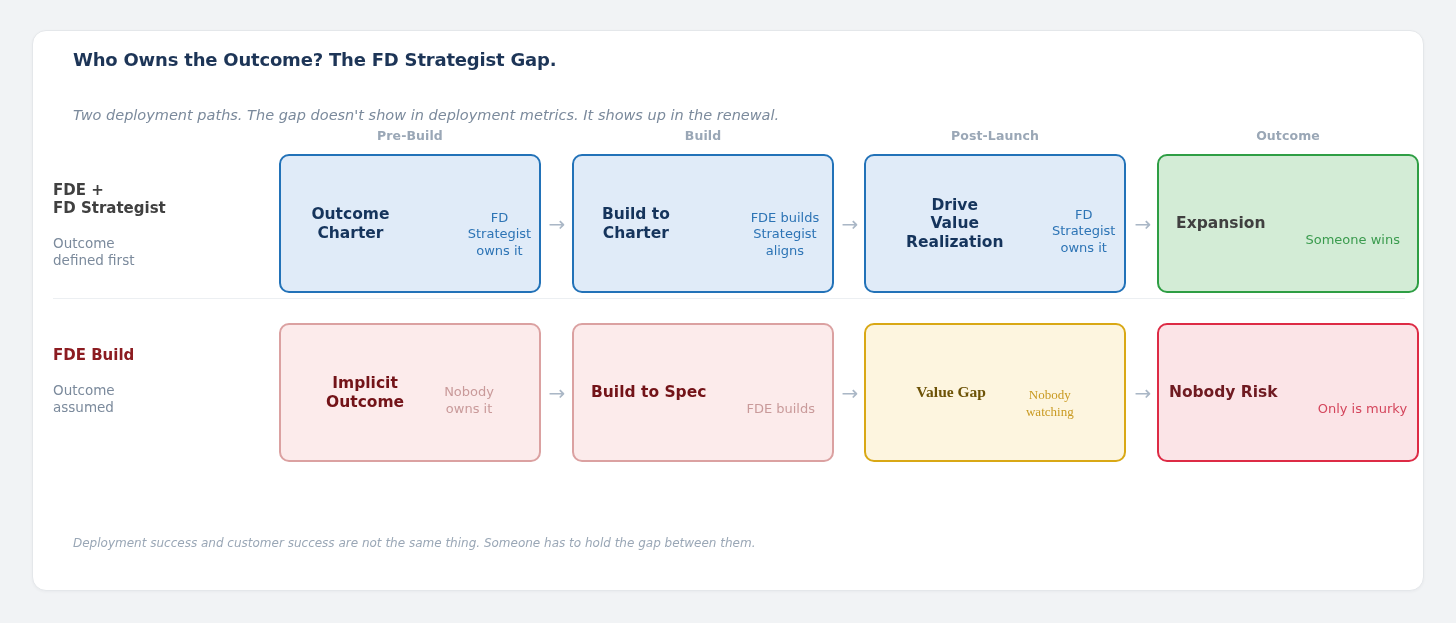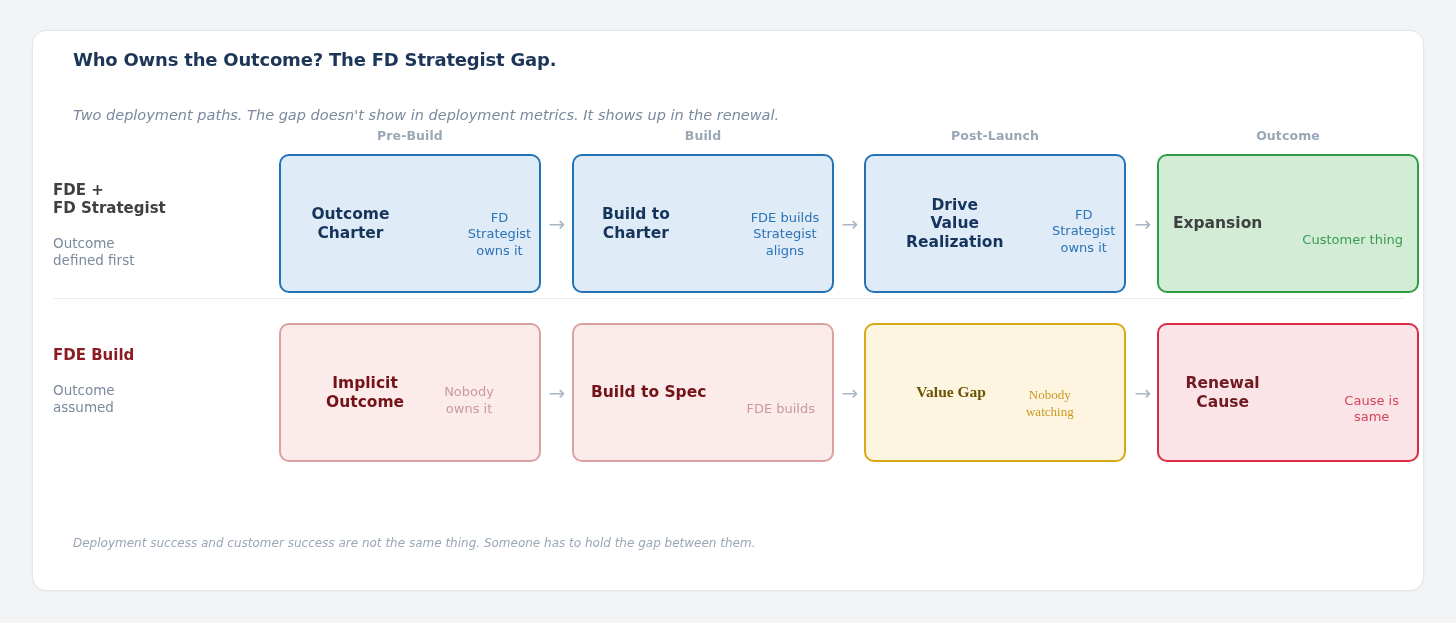--- a/index.html
+++ b/index.html
@@ -212,21 +212,21 @@
       <div class="node blue" style="left:831px; top:123px; width:262px; height:139px;padding-left:40px;">
         <div class="n-title">Drive Value
 Realization</div>
         <div class="n-sub" style="margin-top:16px;">FD Strategist
 owns it</div>
       </div>
       <div class="arrow" style="left:1096px; top:183px;">→</div>
 
       <div class="node green" style="left:1124px; top:123px; width:262px; height:139px;">
         <div class="n-title">Expansion</div>
-        <div class="n-sub" style="margin-top:33px;">Customer thing</div>
+        <div class="n-sub" style="margin-top:33px;">Someone wins</div>
       </div>
 
       <div class="divider"></div>
 
       <div class="rowlabel r2">
         <div class="rl-title" style="white-space:pre-line;">FDE Build</div>
         <div class="rl-sub" style="white-space:pre-line;">Outcome
 assumed</div>
       </div>
 
@@ -245,22 +245,22 @@
       <div class="arrow" style="left:803px; top:352px;">→</div>
 
       <div class="node yellow" style="left:831px; top:292px; width:262px; height:139px;">
         <div class="n-title">Value Gap</div>
         <div class="n-sub">Nobody
 watching</div>
       </div>
       <div class="arrow" style="left:1096px; top:352px;">→</div>
 
       <div class="node red" style="left:1124px; top:292px; width:262px; height:139px;">
-        <div class="n-title">Renewal Cause</div>
-        <div class="n-sub" style="margin-top:33px;">Cause is same</div>
+        <div class="n-title">Nobody Risk</div>
+        <div class="n-sub" style="margin-top:33px;">Only is murky</div>
       </div>
 
     </div>
 
     <div class="footnote">Deployment success and customer success are not the same thing. Someone has to hold the gap between them.</div>
 
   </div>
 </div>
 
 </body></html>

